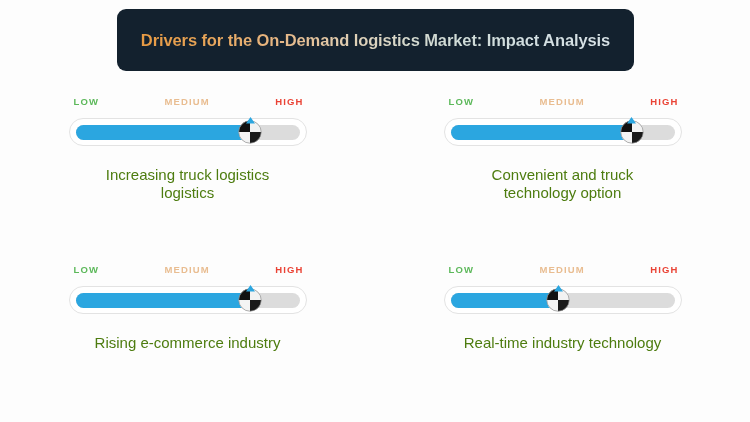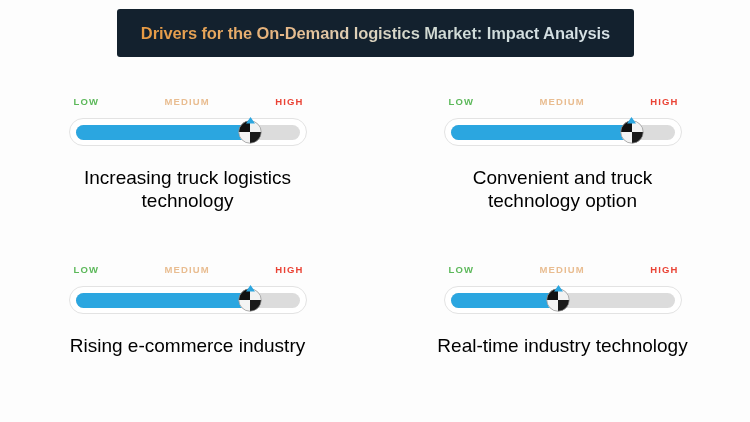--- a/index.html
+++ b/index.html
@@ -12,23 +12,23 @@
     background:#fdfdfd;
     font-family:"Liberation Sans", sans-serif;
     overflow:hidden;
     position:relative;
   }
 
   
   #header-banner {
     position:absolute;
     left:117px; top:9px;
-    width:517px; height:48px;
+    width:517px; height:62px;
     background:#13212e;
-    border-radius:3px;
+    border-radius:9px;
     display:flex;
     align-items:center;
     justify-content:center;
   }
   #header-title {
     font-size:16.5px;
     font-weight:bold;
     letter-spacing:-0.1px;
     white-space:nowrap;
     background-image:linear-gradient(95deg,
@@ -118,23 +118,23 @@
     left:50%; top:-8px;
     margin-left:-4.5px;
     width:9px; height:10px;
   }
   .handle-arrow svg { display:block; width:9px; height:10px; }
 
   
   .driver-caption {
     margin-top:20px;
     text-align:center;
-    font-size:19px;
+    font-size:15px;
     line-height:1.22;
-    color:#000000;
+    color:#4d7c0f;
     padding:0 40px;
   }
   .driver-caption .cap-line { display:block; }
 </style>
 </head>
 <body>
 
 <div id="header-banner">
   <div id="header-title">Drivers for the On-Demand logistics Market: Impact Analysis</div>
 </div>
@@ -164,21 +164,21 @@
           </div>
           <div class="handle-arrow" style="left: 78%;">
             <svg viewBox="0 0 9 10">
                 <path d="M4.5 0 L9 6.5 L0 6.5 Z" fill="#2ba6e0"></path>
               </svg>
           </div>
         </div>
       </div>
       <div class="driver-caption">
         <span class="cap-line">Increasing truck logistics</span>
-        <span class="cap-line">technology</span>
+        <span class="cap-line">logistics</span>
       </div>
     </div>
 
     <div class="driver-card">
       <div class="scale-labels">
         <span class="scale-label low">LOW</span>
         <span class="scale-label medium">MEDIUM</span>
         <span class="scale-label high">HIGH</span>
       </div>
       <div class="slider-shell">

